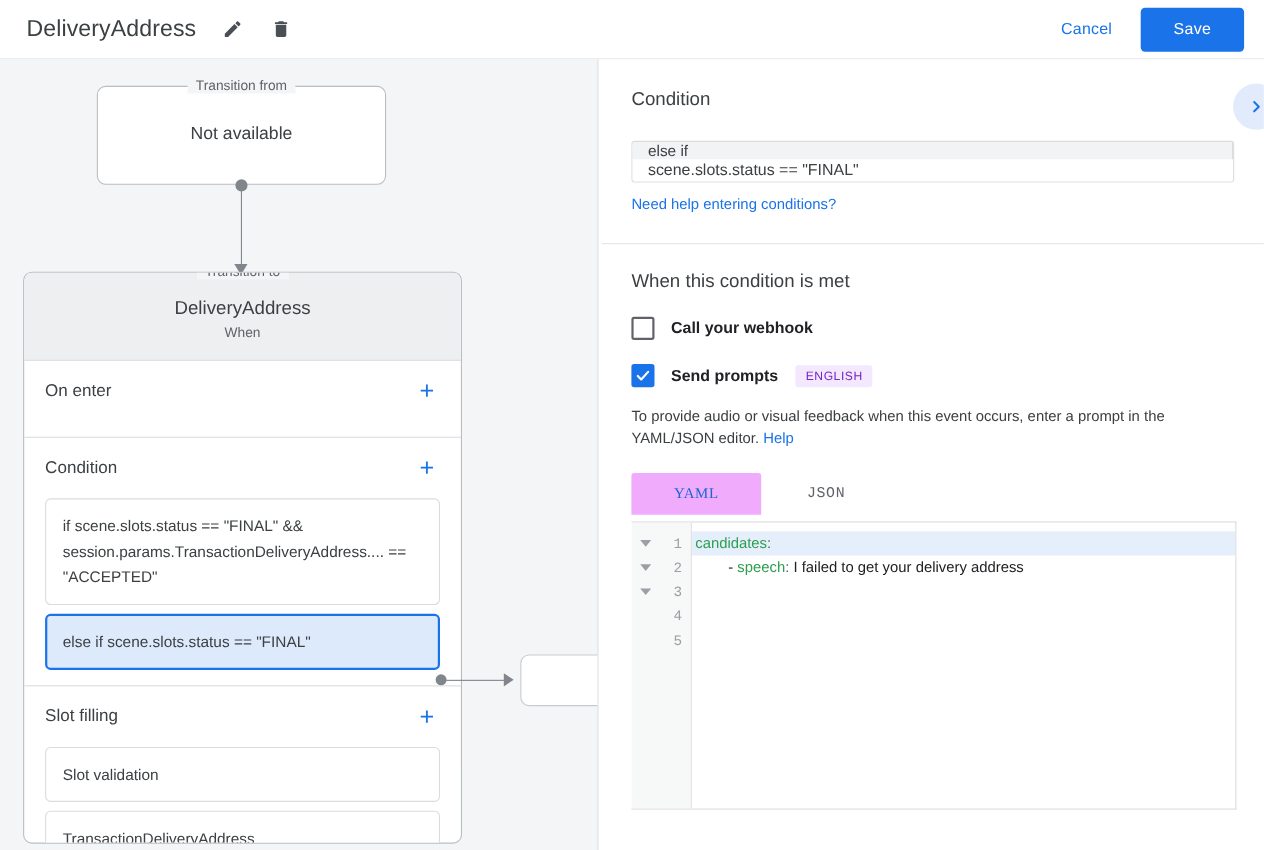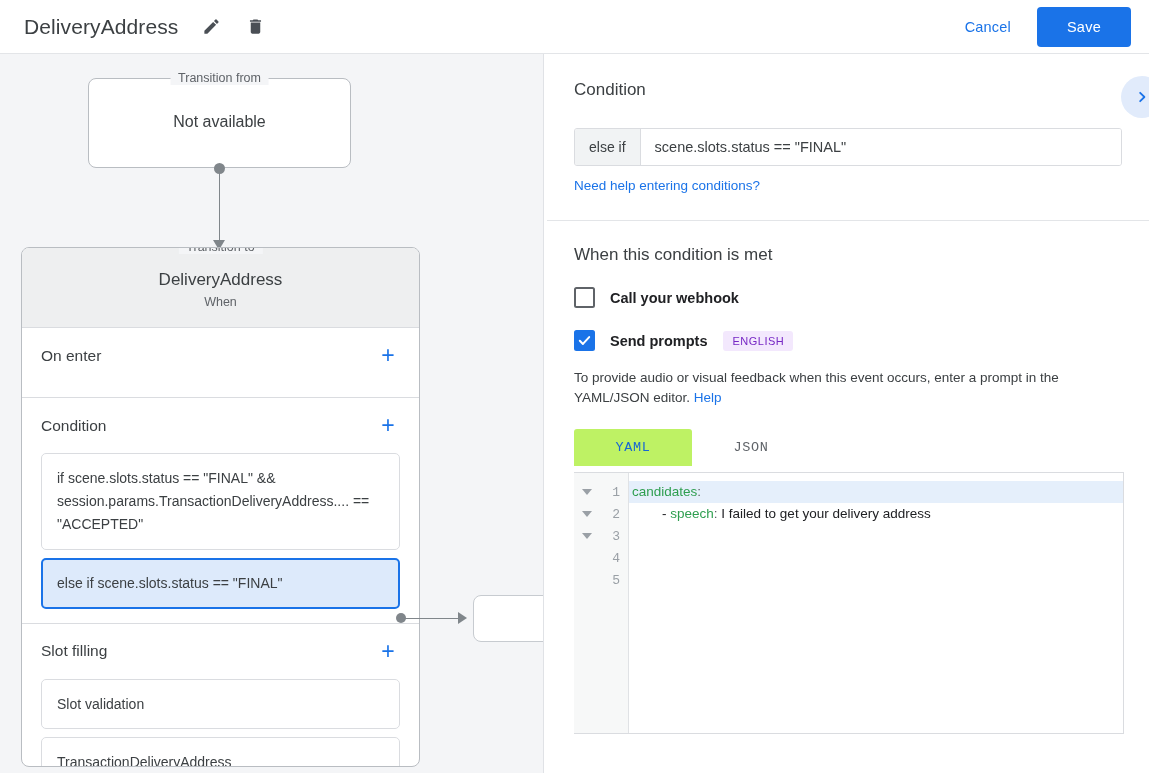--- a/index.html
+++ b/index.html
@@ -157,21 +157,21 @@
     background: #ffffff; overflow: hidden;
   }
   .panel-block { padding: 0 27px; }
   .block-cond { position: relative; padding-top: 26px; padding-bottom: 26px;
                 border-bottom: 1px solid #e3e5e8; }
   .panel-heading {
     font-size: 17px; color: #3c4043; font-weight: 400; margin: 0;
   }
   .cond-row {
     display: flex; margin-top: 28px; height: 38px;
-    border: 1px solid #dadce0; border-radius: 3px; overflow: hidden;
+    border: 1px solid #dadce0; border-radius: 3px; overflow: hidden; flex-direction: column;
   }
   .cond-prefix {
     background: #f1f3f4; border-right: 1px solid #dadce0;
     display: flex; align-items: center; padding: 0 14px;
     font-size: 14px; color: #3c4043; white-space: nowrap;
   }
   .cond-input {
     flex: 1 1 auto; border: none; outline: none; background: #fff;
     font-family: "Liberation Sans", sans-serif;
     font-size: 14.5px; color: #3c4043; padding: 0 14px;
@@ -215,21 +215,21 @@
   .help-text a { color: #1a73e8; text-decoration: none; cursor: pointer; }
 
   .tabs { display: flex; margin-top: 22px; }
   .tab {
     font-family: "Liberation Mono", monospace;
     font-size: 13.5px; letter-spacing: 0.6px;
     padding: 11px 0; width: 118px; text-align: center;
     cursor: pointer; color: #5f6368; border: none; background: none;
     border-radius: 3px 3px 0 0;
   }
-  .tab.active { background: #bef264; color: #1967d2; }
+  .tab.active { background: #f0abfc; color: #1967d2; font-family: Liberation Serif, serif; }
 
   .editor {
     margin-top: 6px; margin-left: 0; margin-right: -2px;
     border: 1px solid #dadce0; border-left: none;
     height: 262px; display: flex; overflow: hidden;
     background: #ffffff;
   }
   .gutter {
     width: 55px; flex: 0 0 55px; background: #f7f8f8;
     border-right: 1px solid #e0e2e5;

